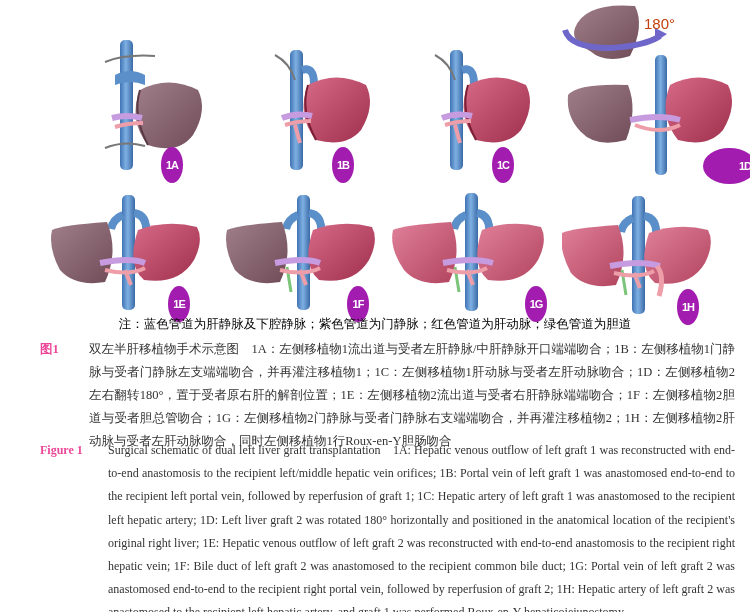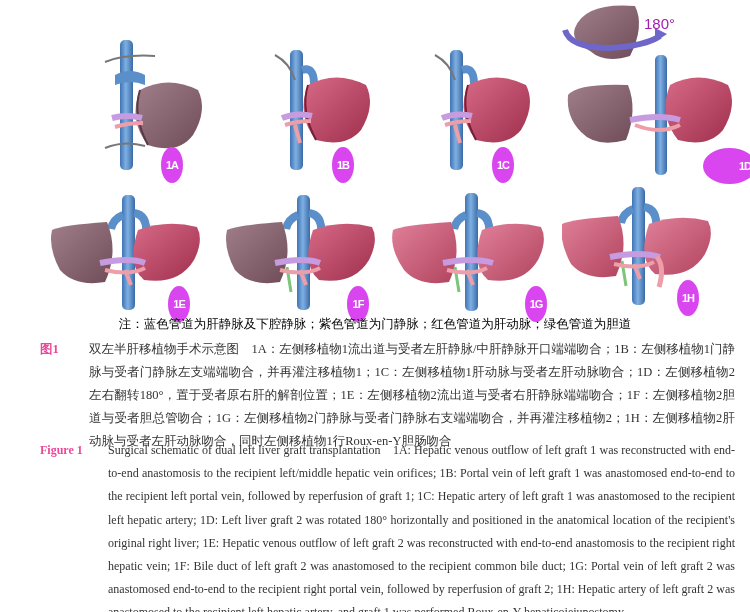--- a/index.html
+++ b/index.html
@@ -1,20 +1,20 @@
 <!DOCTYPE html>
 <html><head>
 <meta charset="utf-8">
 <style>
   html, body { margin:0; padding:0; background:#ffffff; }
   body { width:750px; height:612px; position:relative; overflow:hidden; font-family:"Liberation Serif","DejaVu Serif",serif; color:#222; }
   .panel { position:absolute; width:170px; height:150px; }
   .panel svg { position:absolute; left:0; top:0; }
-  .badge { position:absolute; width:22px; height:36px; border-radius:50%; background:#d946ef; color:#fff; font-family:"Liberation Sans","DejaVu Sans",sans-serif; font-weight:bold; font-size:11px; letter-spacing:-1px; display:flex; align-items:center; justify-content:center; }
-  .rot-label { position:absolute; left:644px; top:10px; font-family:"Liberation Sans","DejaVu Sans",sans-serif; font-size:15px; color:#a21caf; }
+  .badge { position:absolute; width:22px; height:36px; border-radius:50%; background:#a21caf; color:#fff; font-family:"Liberation Sans","DejaVu Sans",sans-serif; font-weight:bold; font-size:11px; letter-spacing:-1px; display:flex; align-items:center; justify-content:center; }
+  .rot-label { position:absolute; left:644px; top:10px; font-family:"Liberation Sans","DejaVu Sans",sans-serif; font-size:15px; color:#c2410c; }
   .note { position:absolute; left:0; width:750px; top:316px; text-align:center; font-size:12.5px; color:#000000; }
   .cap { position:absolute; left:40px; width:695px; font-size:12.5px; line-height:23px; color:#333; }
   .cap .lbl { position:absolute; left:0; top:0; font-weight:bold; color:#ec4899; }
   .cap .body { margin-left:66px; text-align:justify; }
   .cap-cn { top:338px; }
   .cap-cn .body { margin-left:49px; }
   .cap-en { top:439px; font-size:12px; line-height:23.2px; }
   .cap-en .body { margin-left:68px; }
 </style>
 </head>
@@ -131,21 +131,21 @@
     <path d="M81 30 q-10 4 -12 14" stroke="#5b8fc9" stroke-width="8" fill="none"></path>
     <path d="M8 45 q10 -5 58 -8 q12 30 -2 60 q-30 5 -45 -12 q-15 -22 -11 -40z" fill="url(#g3G)"></path>
     <path d="M97 45 q-12 35 6 50 q35 5 50 -20 q10 -20 3 -33 q-30 -8 -59 3z" fill="url(#g3G)"></path>
     <path d="M58 78 q30 -6 50 0" stroke="#c79be0" stroke-width="6" fill="none"></path>
     <path d="M70 82 l4 25" stroke="#7cc47a" stroke-width="3" fill="none"></path>
     <path d="M62 85 q25 6 40 -2 M82 85 l6 15" stroke="#ee9ea8" stroke-width="4" fill="none"></path>
   </svg>
   <div class="badge" style="left:125px;top:101px;margin-left:15px;">1G</div>
 </div>
 
-<div class="panel" style="left:562px;top:179px;width:188px;height:130px;">
+<div class="panel" style="left:562px;top:188px;width:188px;height:130px;">
   <svg width="188" height="130">
     <rect x="70" y="8" width="13" height="118" rx="5" fill="url(#veinG)"></rect>
     <path d="M82 28 q14 2 12 22" stroke="#5b8fc9" stroke-width="8" fill="none"></path>
     <path d="M71 30 q-10 4 -12 14" stroke="#5b8fc9" stroke-width="8" fill="none"></path>
     <path d="M0 45 q10 -5 56 -8 q12 30 -2 60 q-30 5 -45 -12 q-12 -22 -9 -40z" fill="url(#g3G)"></path>
     <path d="M87 45 q-12 35 6 50 q35 5 50 -20 q10 -20 3 -33 q-30 -8 -59 3z" fill="url(#g3G)"></path>
     <path d="M48 78 q30 -6 50 0" stroke="#c79be0" stroke-width="6" fill="none"></path>
     <path d="M60 82 l4 25" stroke="#7cc47a" stroke-width="3" fill="none"></path>
     <path d="M52 85 q25 6 40 -2 M72 85 l6 15" stroke="#ee9ea8" stroke-width="4" fill="none"></path>
     <path d="M95 78 q8 10 2 30" stroke="#ee9ea8" stroke-width="5" fill="none"></path>

